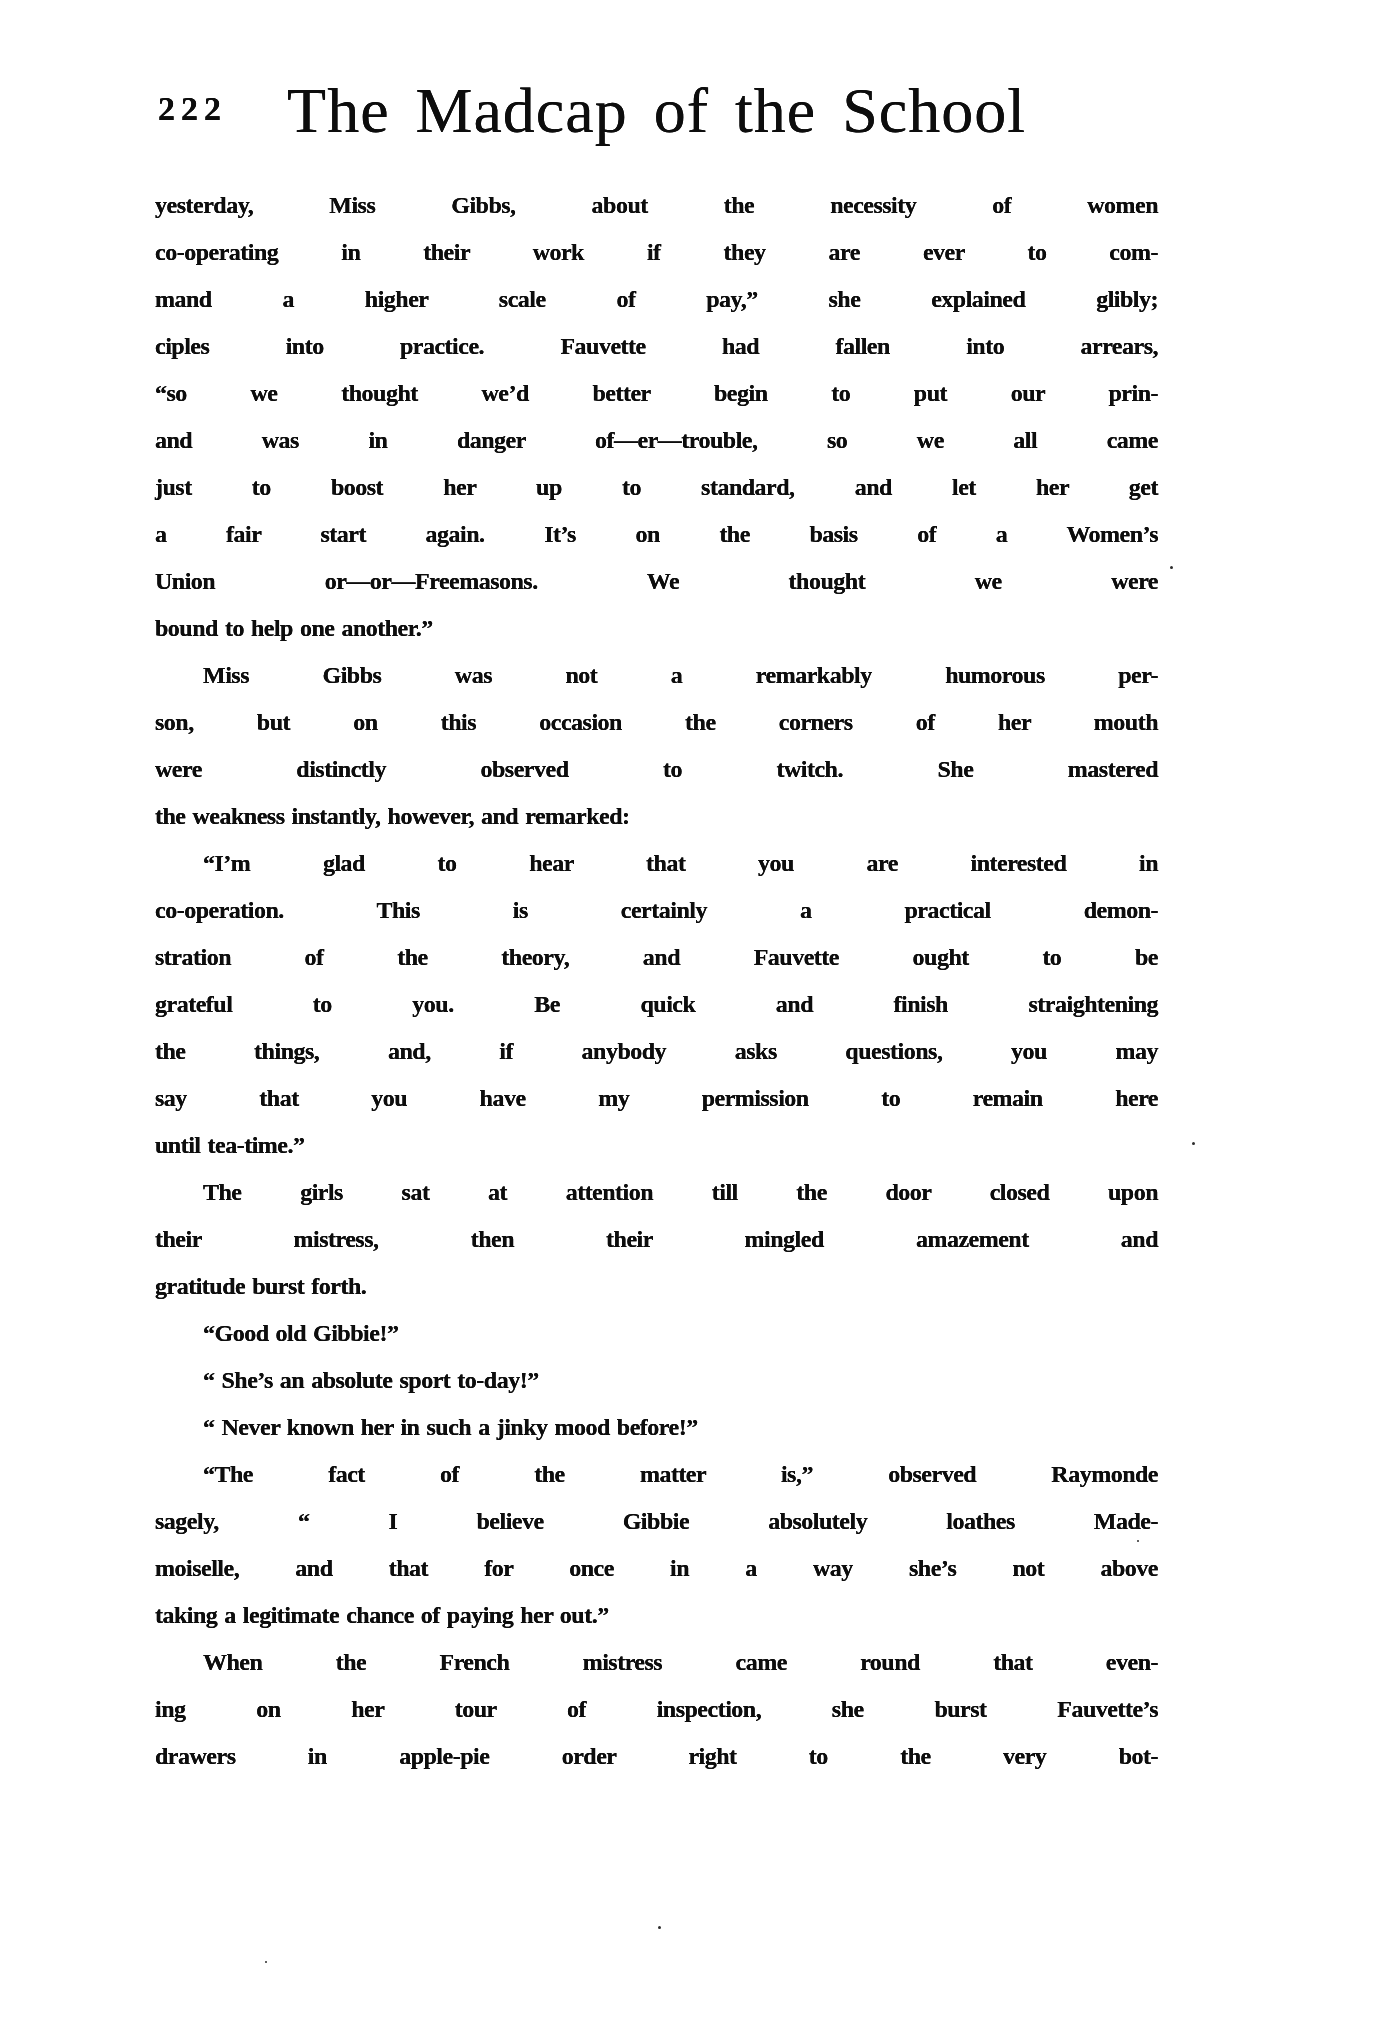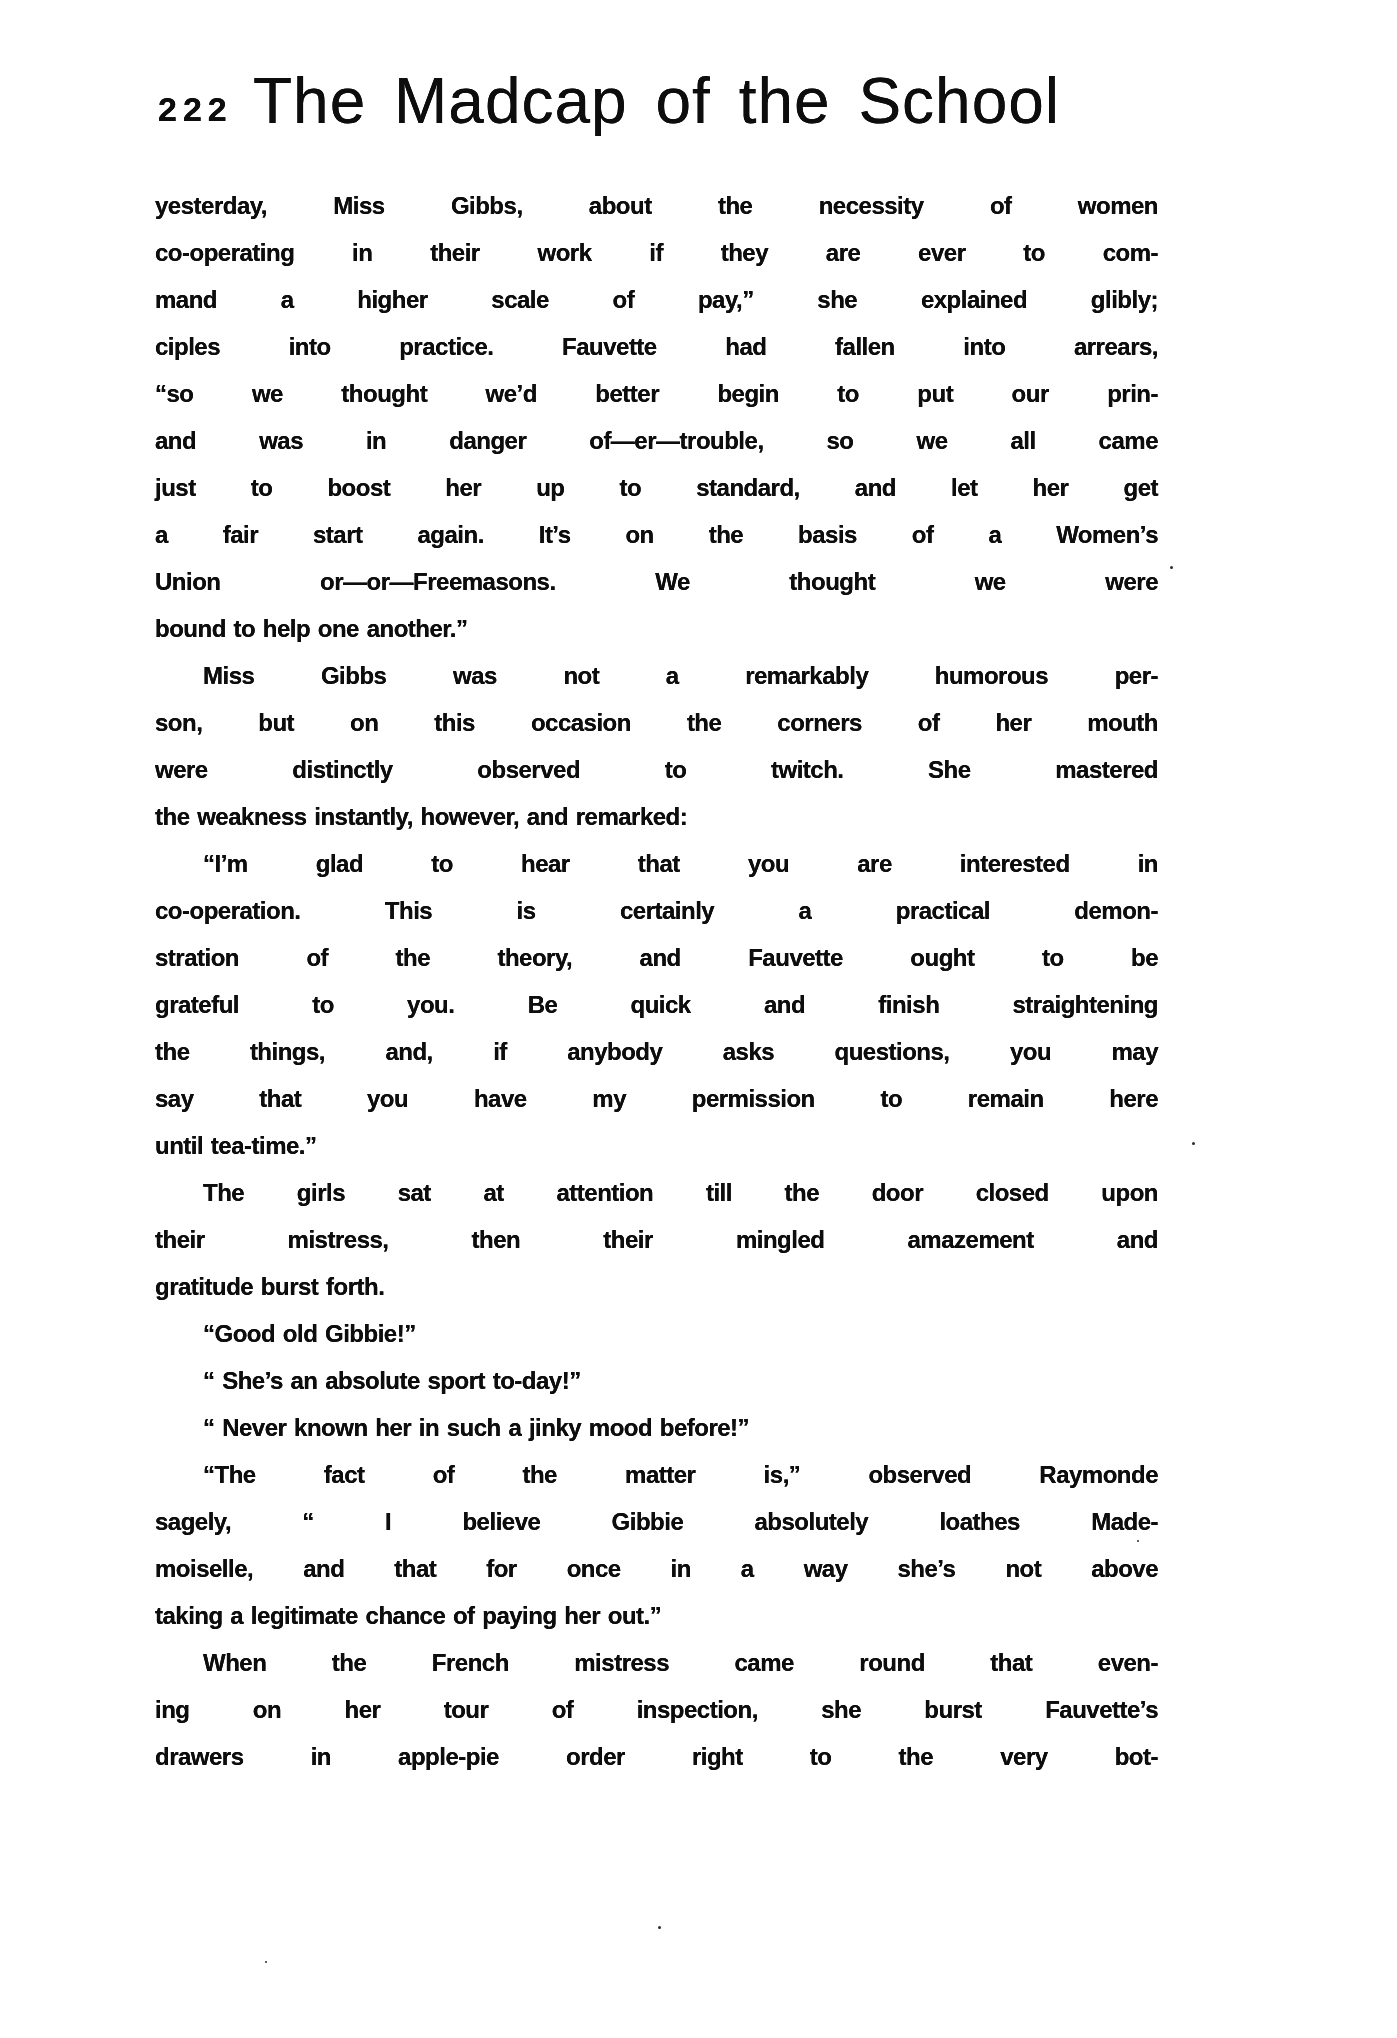--- a/index.html
+++ b/index.html
@@ -1,33 +1,33 @@
 <!DOCTYPE html>
 <html><head>
 <meta charset="utf-8">
 <style>
   html, body { margin:0; padding:0; background:#ffffff; }
   .page {
     position:relative;
     width:1397px; height:2038px;
     background:#ffffff;
     overflow:hidden;
-    font-family:Liberation Sans, sans-serif;
+    font-family:Liberation Serif, serif;
     color:#0d0d0d;
   }
   .header {
     position:absolute; left:155px; top:66px; width:1003px; height:92px;
   }
   .page-number {
     position:absolute; left:3px; top:26px;
     font-size:34px; font-weight:700; letter-spacing:6px; line-height:1;
     text-shadow:0 0 0.4px #000;
   }
   .page-title {
-    margin:0; text-align:center;
+    margin:10px; text-align:center;
     font-size:64px; font-weight:400; line-height:70px;
     letter-spacing:1px; word-spacing:9px; white-space:nowrap;
     text-shadow:0 0 0.5px #000;
   }
   .text-column {
     position:absolute; left:155px; top:182px; width:1003px;
   }
   .paragraph { margin:0; }
   .line {
     font-size:24px; font-weight:700; line-height:47px;

